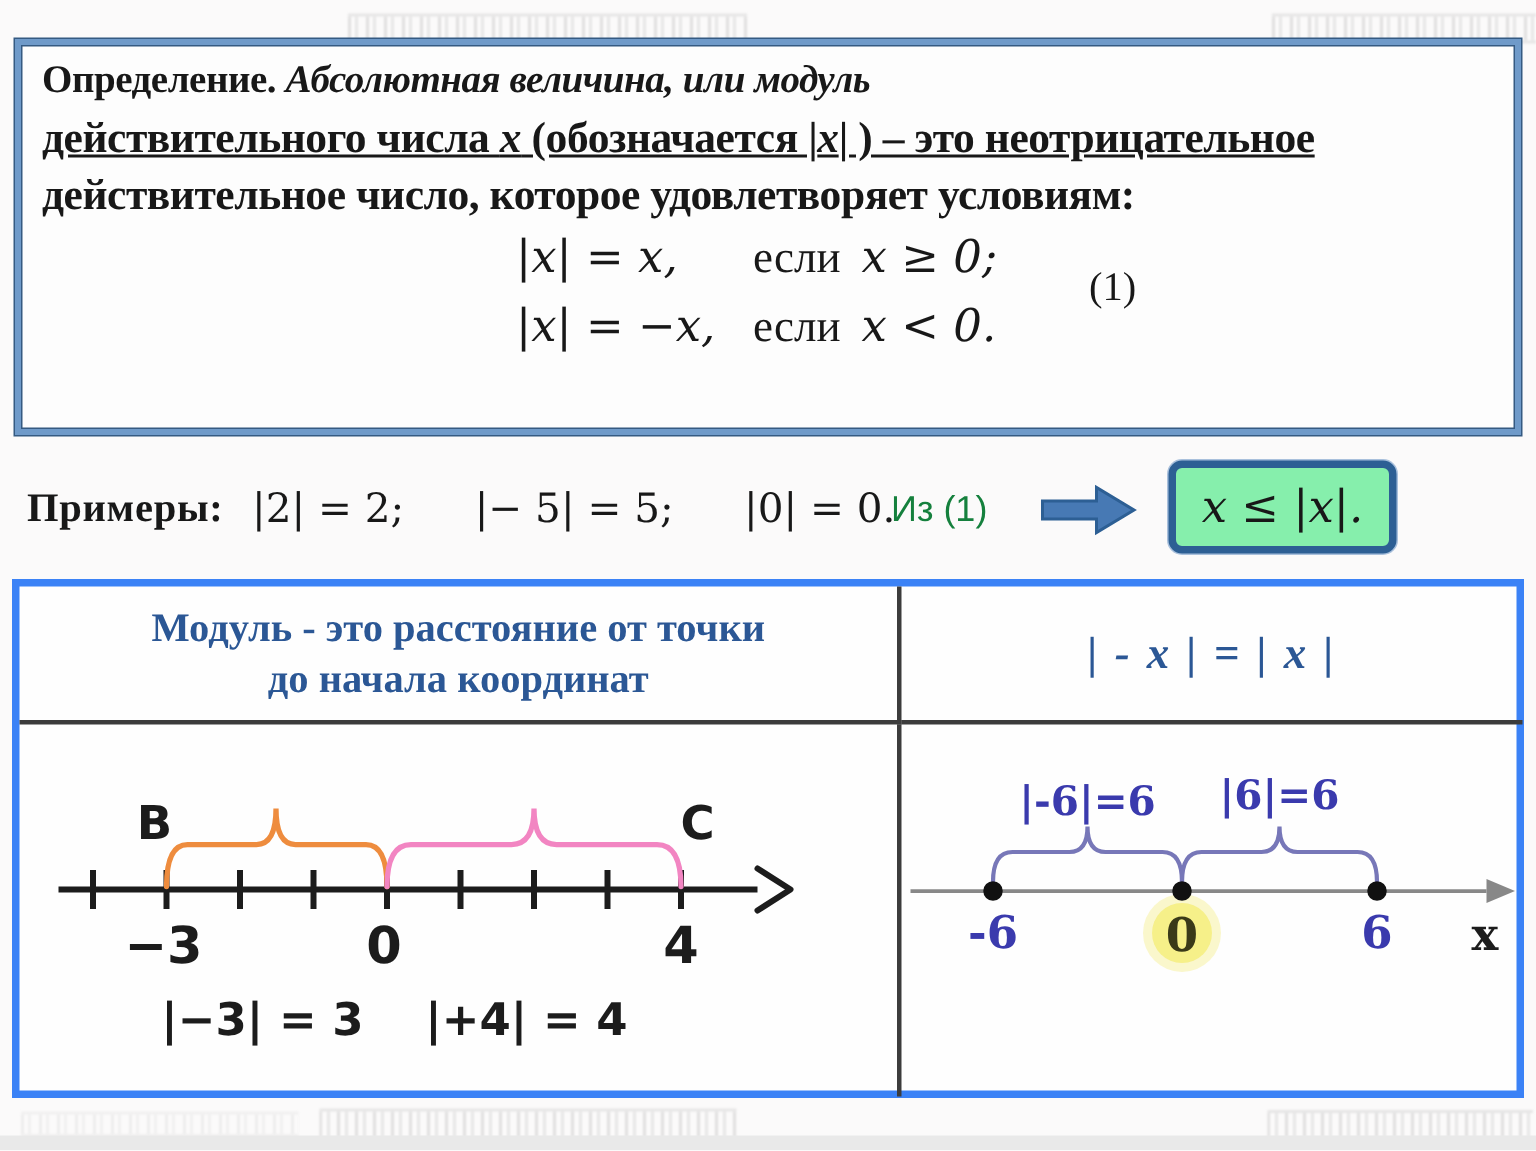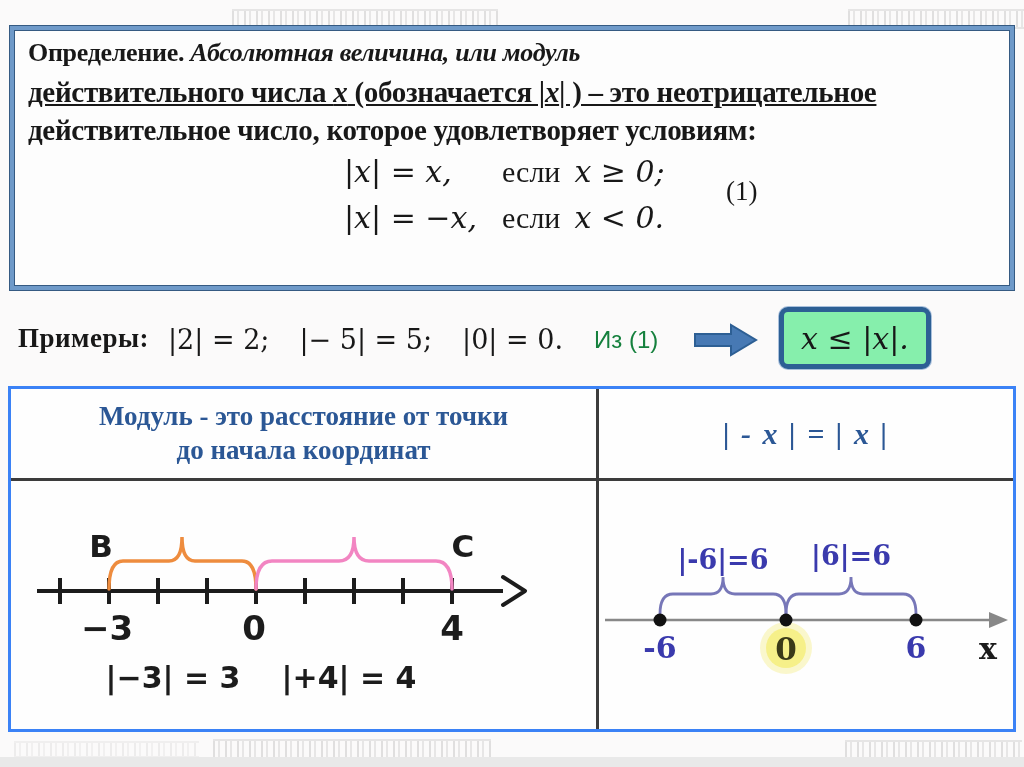--- a/index.html
+++ b/index.html
@@ -29,46 +29,46 @@
   .bi{font-style:italic; font-weight:bold;}
   .formulas{position:absolute; left:330px; top:124px; font-size:30px;}
   .formula-row{display:grid; grid-template-columns:158px auto; height:46px; align-items:baseline;}
   .mathit{font-style:italic; font-family:"DejaVu Serif", serif;}
   .ifword{font-style:normal; margin-right:14px;}
   .eq-number{position:absolute; left:712px; top:146px; font-size:27px; font-weight:normal;}
 
   
   .examples{position:absolute; left:0; top:299px; width:1024px; height:86px;}
   .ex-label{position:absolute; left:18px; top:24px; font-size:27px; font-weight:600; letter-spacing:.5px;}
-  .ex-items{position:absolute; left:168px; top:25px; display:flex; gap:30px; font-size:27px; font-family:"DejaVu Serif", serif;}
+  .ex-items{position:absolute; left:168px; top:25px; display:flex; gap:47px; font-size:27px; font-family:"DejaVu Serif", serif;}
   .ex-from{position:absolute; left:594px; top:27px; font-size:24px; font-family:"Liberation Sans", sans-serif; color:#15803d;}
   .ex-arrow{position:absolute; left:694px; top:24px;}
   .result-box{
     position:absolute; left:779px; top:8px; width:152px; height:62px; box-sizing:border-box;
     border:5px solid #2d5f94; border-radius:9px; background:#86efac;
     box-shadow:0 0 0 1px #a9c0dc;
     display:flex; align-items:center; justify-content:center;
     font-size:30px; font-style:italic; font-family:"DejaVu Serif", serif;
   }
 
   
   .tbl{
     position:absolute; left:8px; top:386px; width:1008px; height:346px; box-sizing:border-box;
-    border:3px solid #3b82f6; background:#fefefe;
+    border:5px solid #3b82f6; background:#fefefe;
   }
   .cell{position:absolute; box-sizing:border-box;}
   .cell-hl{left:0; top:0; width:588px; height:92px; border-right:3px solid #3c3c3c; border-bottom:3px solid #3c3c3c;
     display:flex; flex-direction:column; align-items:center; justify-content:center;
     font-size:27px; font-weight:bold; color:#2b5795; line-height:1.25; text-align:center;}
   .cell-hr{left:588px; top:0; width:414px; height:92px; border-bottom:3px solid #3c3c3c;
     display:flex; align-items:center; justify-content:center;
     font-size:30px; font-weight:bold; font-style:italic; color:#2b5795; letter-spacing:2px;
     font-family:"Liberation Serif", serif;}
   .cell-bl{left:0; top:92px; width:588px; height:248px; border-right:3px solid #3c3c3c;}
-  .cell-br{left:588px; top:92px; width:414px; height:244px;margin-top:28px;}
+  .cell-br{left:588px; top:92px; width:414px; height:244px;}
 </style>
 </head>
 <body>
 
 <div class="slide">
 
   <div class="meander" style="left:232px;top:9px;width:266px;height:16px;"></div>
   <div class="meander" style="left:848px;top:9px;width:176px;height:16px;"></div>
   <div class="meander" style="left:213px;top:739px;width:278px;height:17px;"></div>
   <div class="meander" style="left:845px;top:740px;width:177px;height:16px;"></div>

